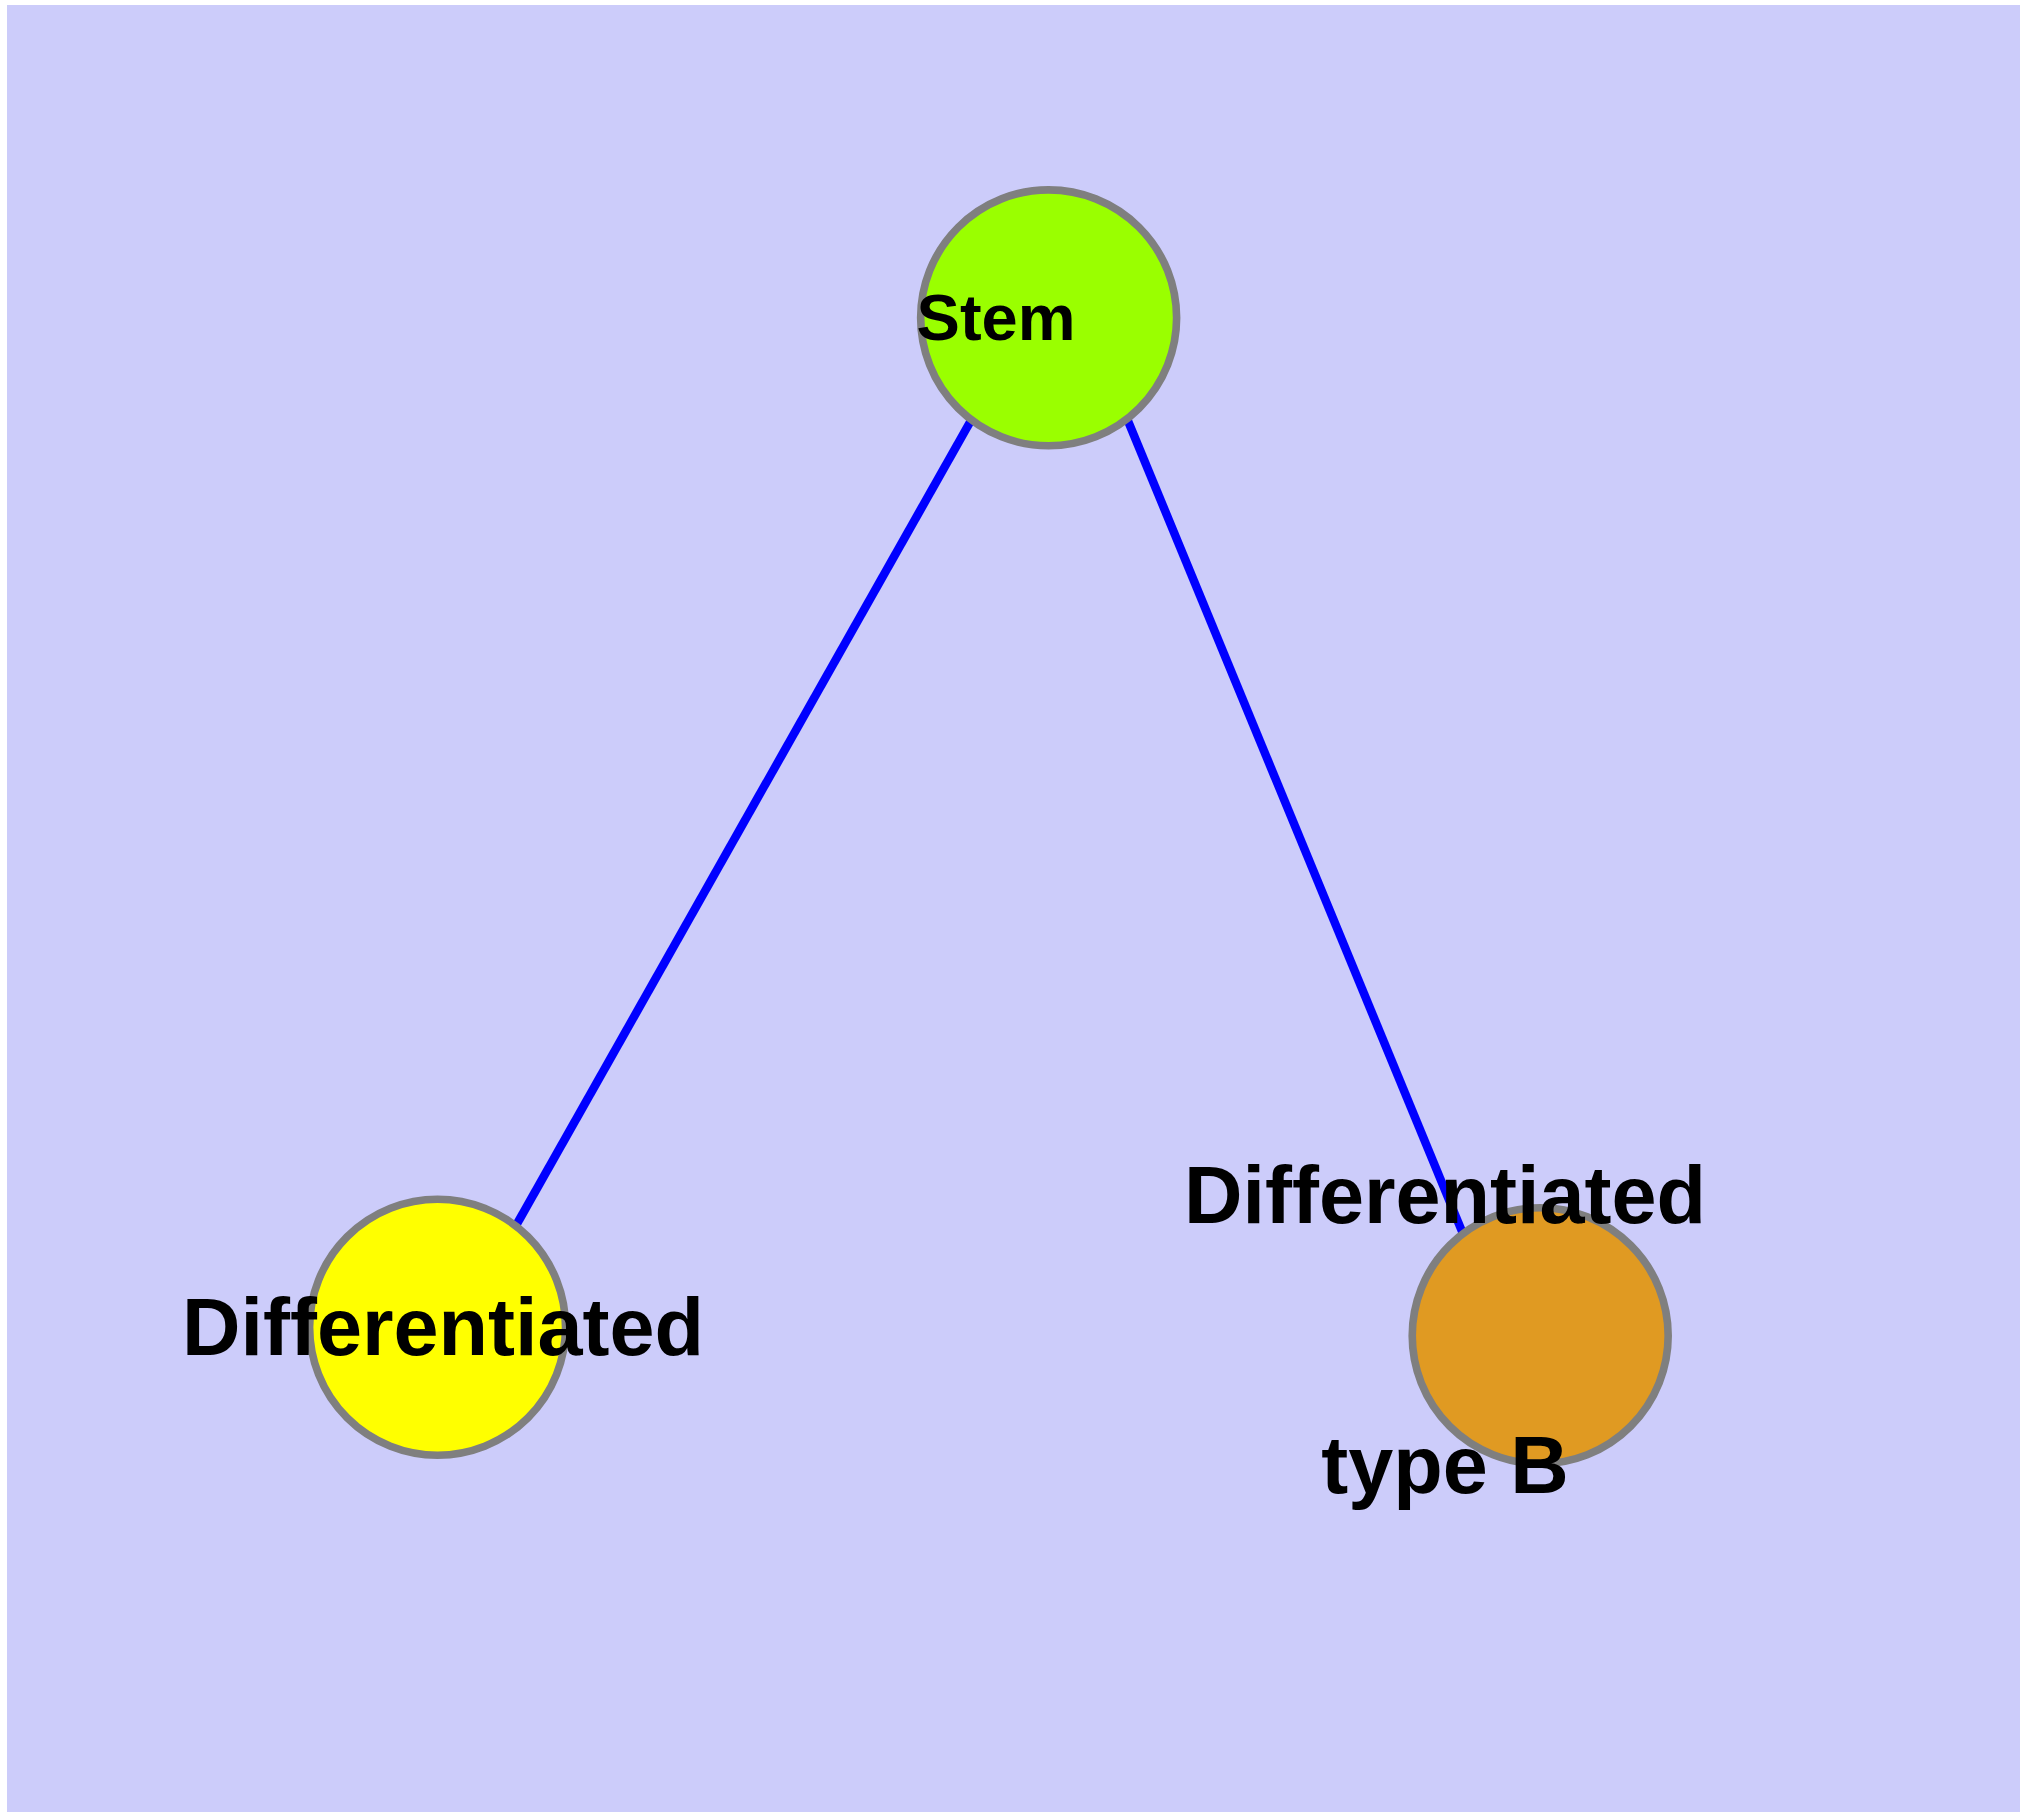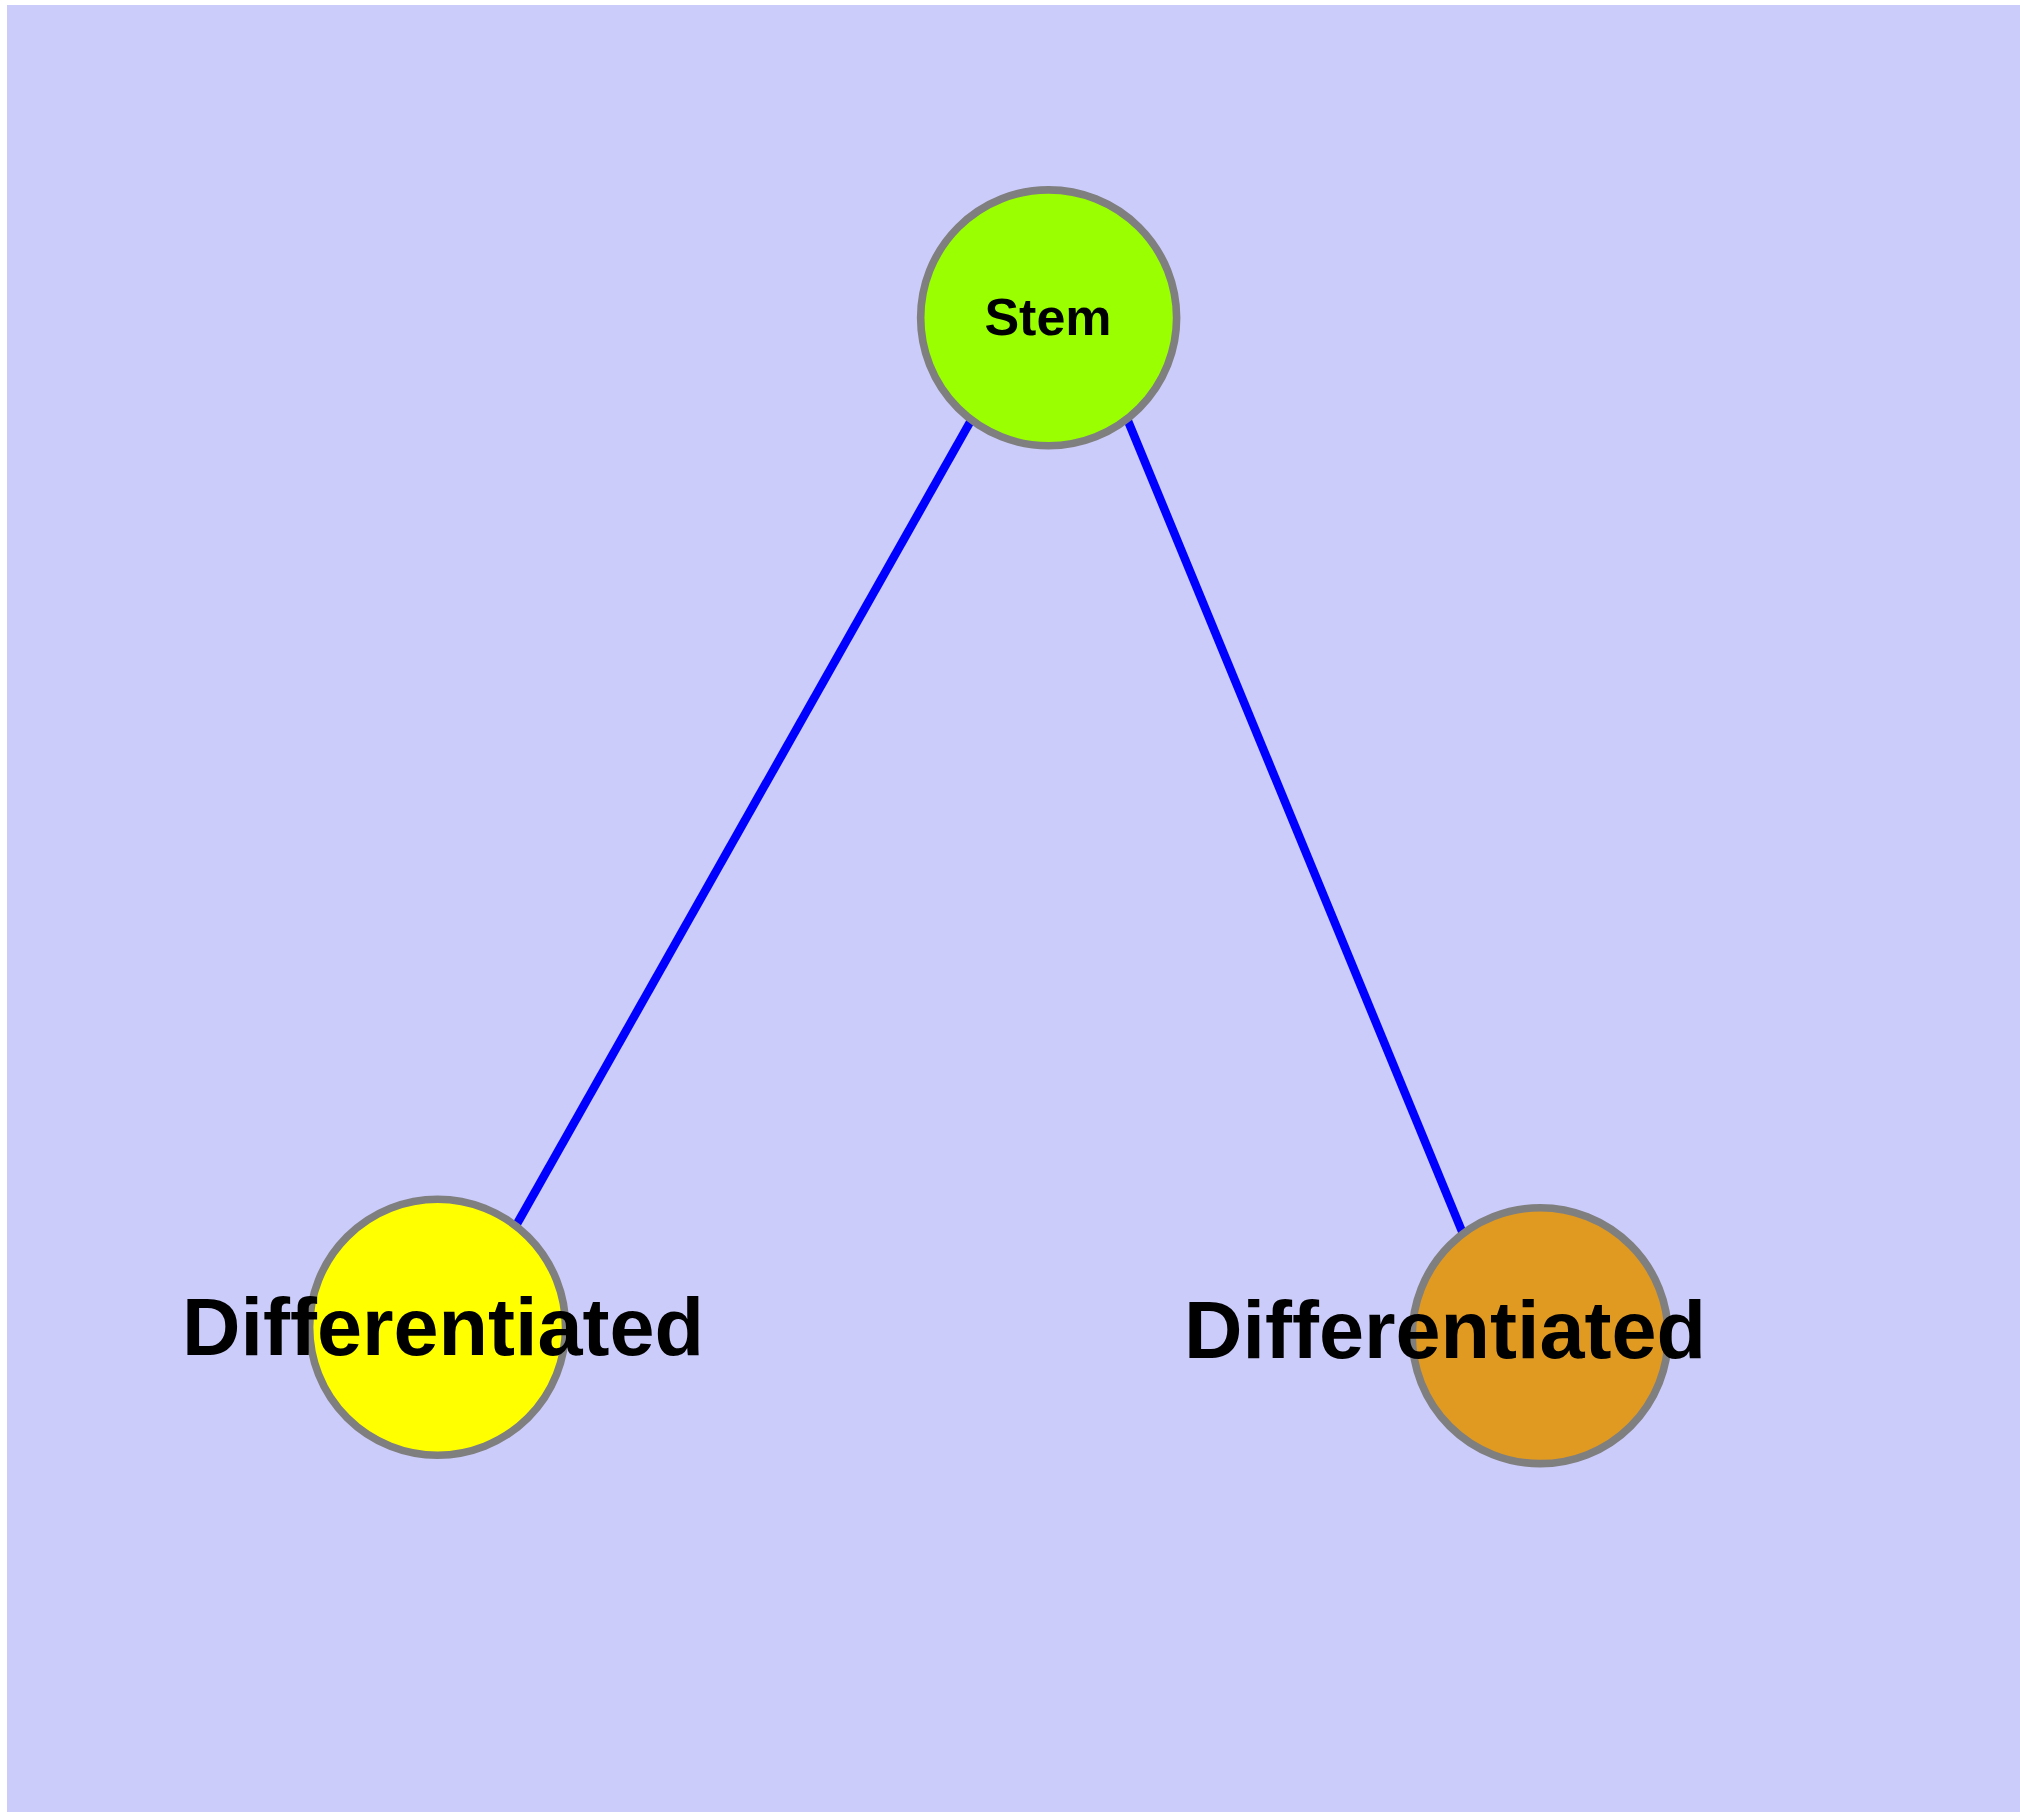--- a/index.html
+++ b/index.html
@@ -46,23 +46,23 @@
     color: #000000;
     font-family: "Liberation Sans", sans-serif;
     font-weight: bold;
     text-align: center;
     white-space: pre;
     line-height: 1.11;
     pointer-events: none;
     transform: translate(-50%, -50%);
   }
   #label-stem {
-    left: 1048px;
+    left: 996px;
     top: 318px;
-    font-size: 52px;
+    font-size: 65px;
   }
   #label-type-a {
     left: 443px;
     top: 1328px;
     font-size: 81px;
   }
   #label-type-b {
     left: 1445px;
     top: 1331px;
     font-size: 81px;
@@ -91,16 +91,17 @@
   <div class="node-label" id="label-stem">
     <span class="label-line">Stem</span>
   </div>
 
   <div class="node-label" id="label-type-a">
     <span class="label-line">Differentiated</span>
   </div>
 
   <div class="node-label" id="label-type-b">
     <span class="label-line">Differentiated</span>
+    <span class="label-line">type B</span>
   </div>
 
 </div>
 
 
 </body></html>

